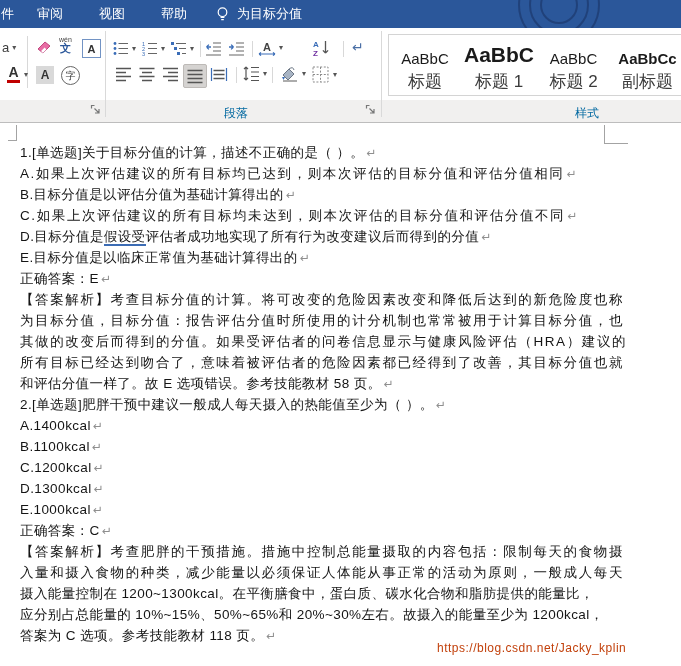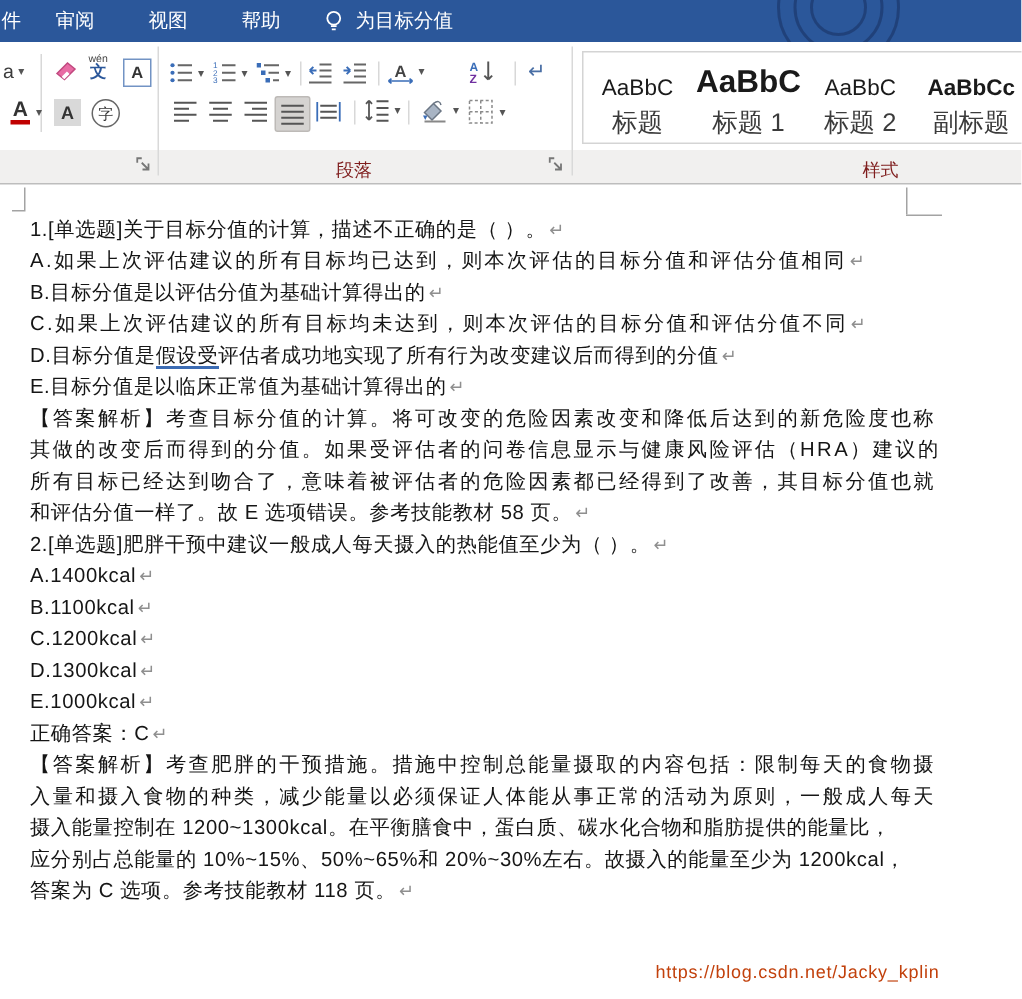--- a/index.html
+++ b/index.html
@@ -17,21 +17,21 @@
   .wm-ring{position:absolute;border-radius:50%;border:2px solid rgba(20,40,85,.45);}
 
   
   .ribbon{position:absolute;left:0;top:28px;width:681px;height:94px;background:#fff;
           border-bottom:1px solid #bdbdbd;z-index:4;}
   .strip{position:absolute;left:0;bottom:0;width:681px;height:22px;background:#f1f0ef;}
   .gsep{position:absolute;top:3px;height:86px;width:1px;background:#d9d9d9;}
   .rsep{position:absolute;width:1px;background:#d8d8d8;}
   .rbtn{position:absolute;display:flex;align-items:center;cursor:default;}
   .dd{font-size:8px;color:#555;line-height:8px;}
-  .glabel{position:absolute;font-size:12px;color:#7f1d1d;}
+  .glabel{position:absolute;font-size:12px;color:#0369a1;}
   .launcher{position:absolute;width:11px;height:11px;}
   .sel{background:#d5d3d1;border:1px solid #bdbab7;border-radius:2px;}
 
   .case-a{font-size:13px;color:#3c3c3c;}
   .fc-a{font-size:14px;font-weight:bold;color:#333;line-height:13px;text-align:center;}
   .fc-bar{width:13px;height:3px;background:#c00000;margin-top:1px;}
   .shade-a{width:18px;height:18px;background:#d9d9d9;color:#333;font-size:12px;font-weight:bold;
            display:flex;align-items:center;justify-content:center;}
   .enc{width:17px;height:17px;border:1px solid #666;border-radius:50%;color:#333;font-size:10px;
        display:flex;align-items:center;justify-content:center;}
@@ -320,21 +320,23 @@
     <div class="cmark" style="left:604px;top:3px;width:1px;height:18px;"></div>
     <div class="cmark" style="left:604px;top:21px;width:24px;height:1px;"></div>
 
     <div class="doctext">
       <div class="ln"><span>1.[单选题]关于目标分值的计算，描述不正确的是（ ）。</span><span></span><span class="ul"></span><span></span><span class="mk">↵</span></div>
       <div class="ln j"><span>A.如果上次评估建议的所有目标均已达到，则本次评估的目标分值和评估分值相同</span><span></span><span class="ul"></span><span></span><span class="mk">↵</span></div>
       <div class="ln"><span>B.目标分值是以评估分值为基础计算得出的</span><span></span><span class="ul"></span><span></span><span class="mk">↵</span></div>
       <div class="ln j"><span>C.如果上次评估建议的所有目标均未达到，则本次评估的目标分值和评估分值不同</span><span></span><span class="ul"></span><span></span><span class="mk">↵</span></div>
       <div class="ln"><span></span><span>D.目标分值是</span><span class="ul">假设受</span><span>评估者成功地实现了所有行为改变建议后而得到的分值</span><span class="mk">↵</span></div>
       <div class="ln"><span>E.目标分值是以临床正常值为基础计算得出的</span><span></span><span class="ul"></span><span></span><span class="mk">↵</span></div>
+      <div class="ln"><span>正确答案：E</span><span></span><span class="ul"></span><span></span><span class="mk">↵</span></div>
       <div class="ln j"><span>【答案解析】考查目标分值的计算。将可改变的危险因素改变和降低后达到的新危险度也称</span><span></span><span class="ul"></span><span></span><span class="mk"></span></div>
+      <div class="ln j"><span>为目标分值，目标分值：报告评估分值时所使用的计分机制也常常被用于计算目标分值，也</span><span></span><span class="ul"></span><span></span><span class="mk"></span></div>
       <div class="ln j"><span>其做的改变后而得到的分值。如果受评估者的问卷信息显示与健康风险评估（HRA）建议的</span><span></span><span class="ul"></span><span></span><span class="mk"></span></div>
       <div class="ln j"><span>所有目标已经达到吻合了，意味着被评估者的危险因素都已经得到了改善，其目标分值也就</span><span></span><span class="ul"></span><span></span><span class="mk"></span></div>
       <div class="ln"><span>和评估分值一样了。故 E 选项错误。参考技能教材 58 页。</span><span></span><span class="ul"></span><span></span><span class="mk">↵</span></div>
       <div class="ln"><span>2.[单选题]肥胖干预中建议一般成人每天摄入的热能值至少为（ ）。</span><span></span><span class="ul"></span><span></span><span class="mk">↵</span></div>
       <div class="ln"><span>A.1400kcal</span><span></span><span class="ul"></span><span></span><span class="mk">↵</span></div>
       <div class="ln"><span>B.1100kcal</span><span></span><span class="ul"></span><span></span><span class="mk">↵</span></div>
       <div class="ln"><span>C.1200kcal</span><span></span><span class="ul"></span><span></span><span class="mk">↵</span></div>
       <div class="ln"><span>D.1300kcal</span><span></span><span class="ul"></span><span></span><span class="mk">↵</span></div>
       <div class="ln"><span>E.1000kcal</span><span></span><span class="ul"></span><span></span><span class="mk">↵</span></div>
       <div class="ln"><span>正确答案：C</span><span></span><span class="ul"></span><span></span><span class="mk">↵</span></div>

